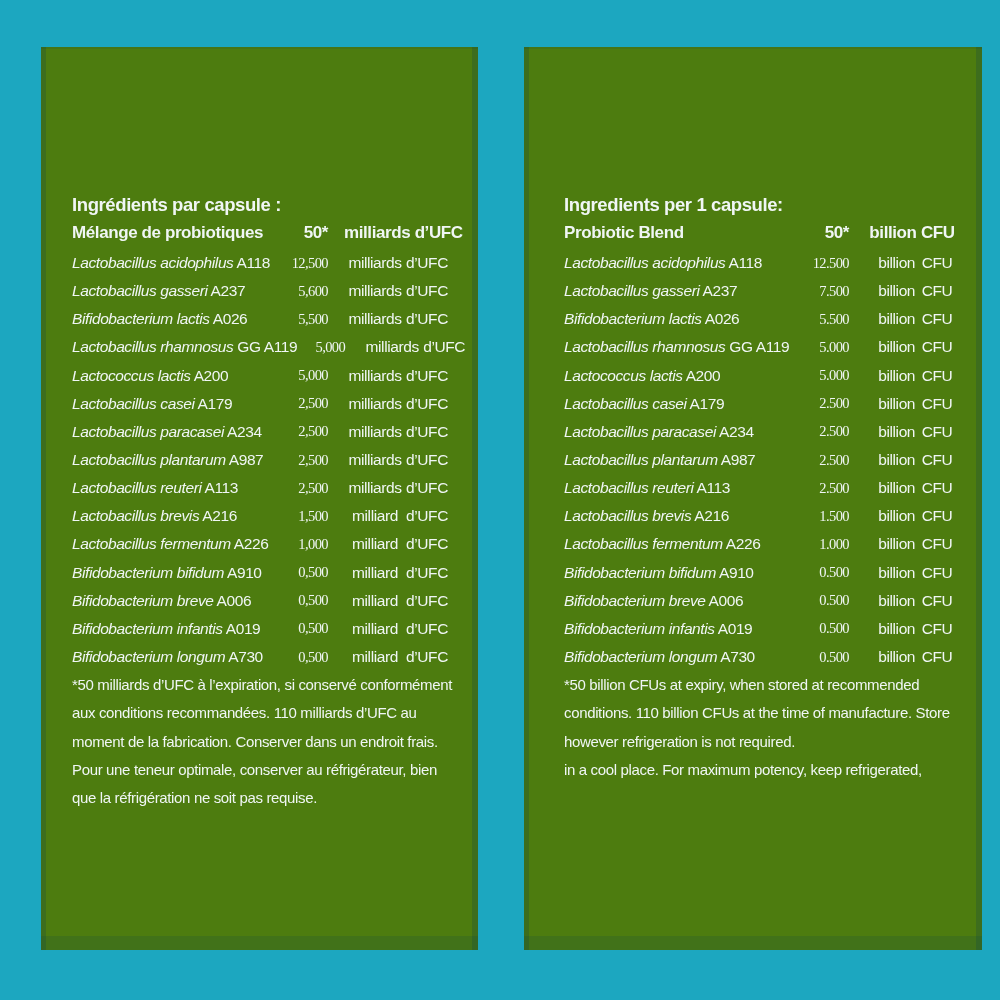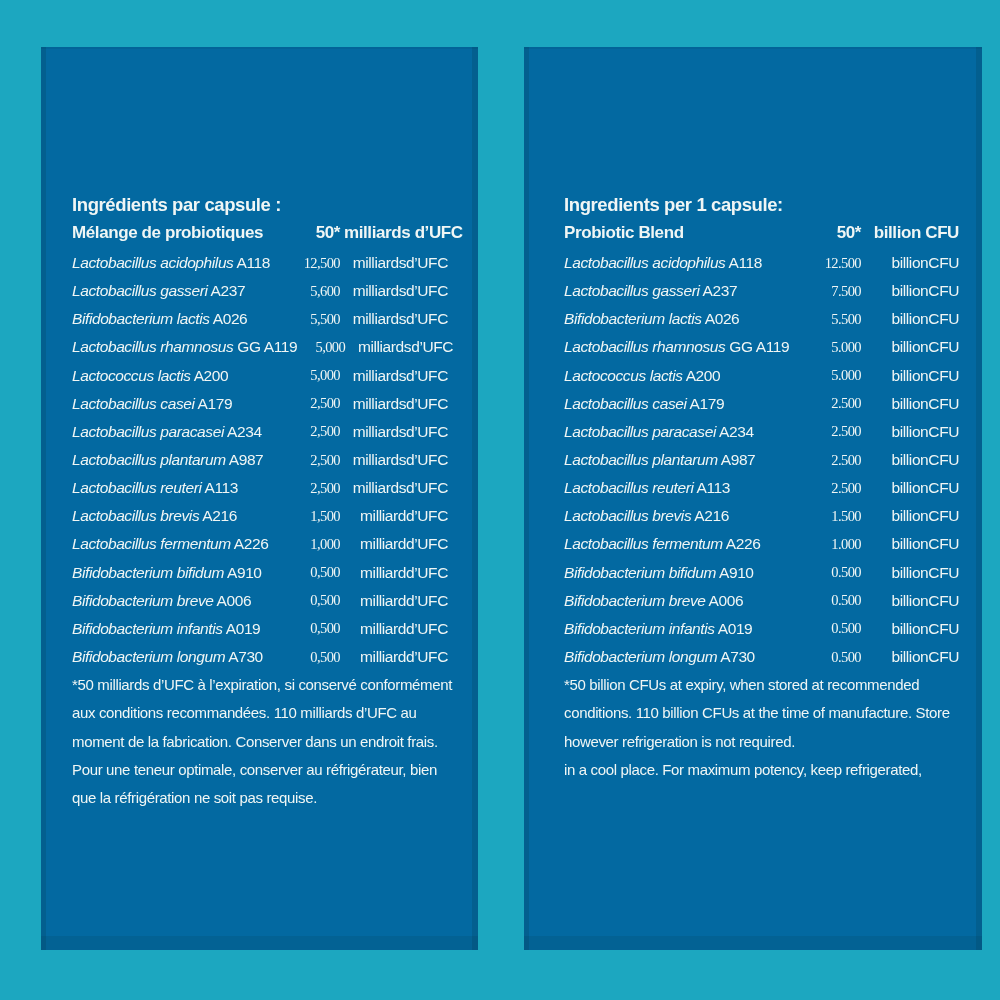--- a/index.html
+++ b/index.html
@@ -5,21 +5,21 @@
   html,body{margin:0;padding:0;}
   body{
     width:1000px;height:1000px;position:relative;overflow:hidden;
     background:#1CA7C0;
     font-family:"Liberation Sans",sans-serif;
     color:#F0F6F5;
     -webkit-font-smoothing:antialiased;
   }
   .panel{
     position:absolute;top:47px;height:903px;
-    background:#0369a1;
+    background:#4d7c0f;
     box-shadow:
       inset 5px 0 0 rgba(4,60,82,.22),
       inset -6px 0 0 rgba(4,60,82,.22),
       inset 0 -14px 0 rgba(4,60,82,.16),
       inset 0 2px 0 rgba(4,60,82,.10);
     box-sizing:border-box;
   }
   .panel-fr{left:41px;width:437px;padding:146px 6px 0 31px;}
   .panel-en{left:524px;width:458px;padding:146px 6px 0 40px;}
 
@@ -30,21 +30,21 @@
   .blend-line{
     display:flex;align-items:center;
     font-weight:bold;font-size:17px;line-height:24px;
     letter-spacing:-0.4px;margin-top:4px;white-space:nowrap;
   }
   .panel-fr .table-area{width:374px;}
   .panel-en .table-area{width:395px;}
 
   .blend-name{flex:1;}
   .col-val{width:48px;text-align:right;flex:none;}
-  .col-unit{flex:none;margin-left:4px;text-align:right;}
+  .col-unit{flex:none;margin-left:16px;text-align:center;}
   .panel-fr .col-unit{width:102px;}
   .panel-en .col-unit{width:94px;}
 
   .rows{margin-top:4px;}
   .row{
     display:flex;align-items:center;height:28.15px;
     font-size:15.5px;letter-spacing:-0.4px;white-space:nowrap;
   }
   .row .name{flex:1;overflow:visible;}
   .row .name i{font-style:italic;}

